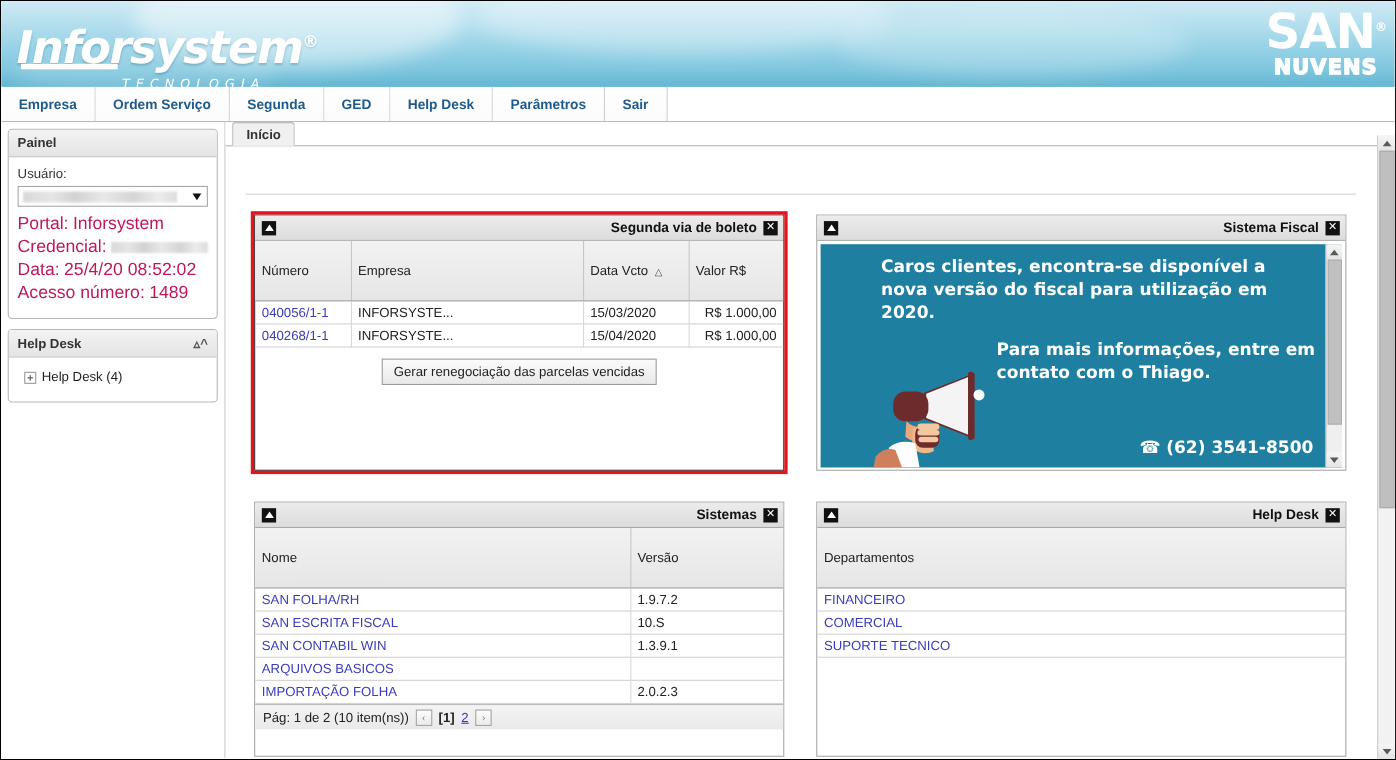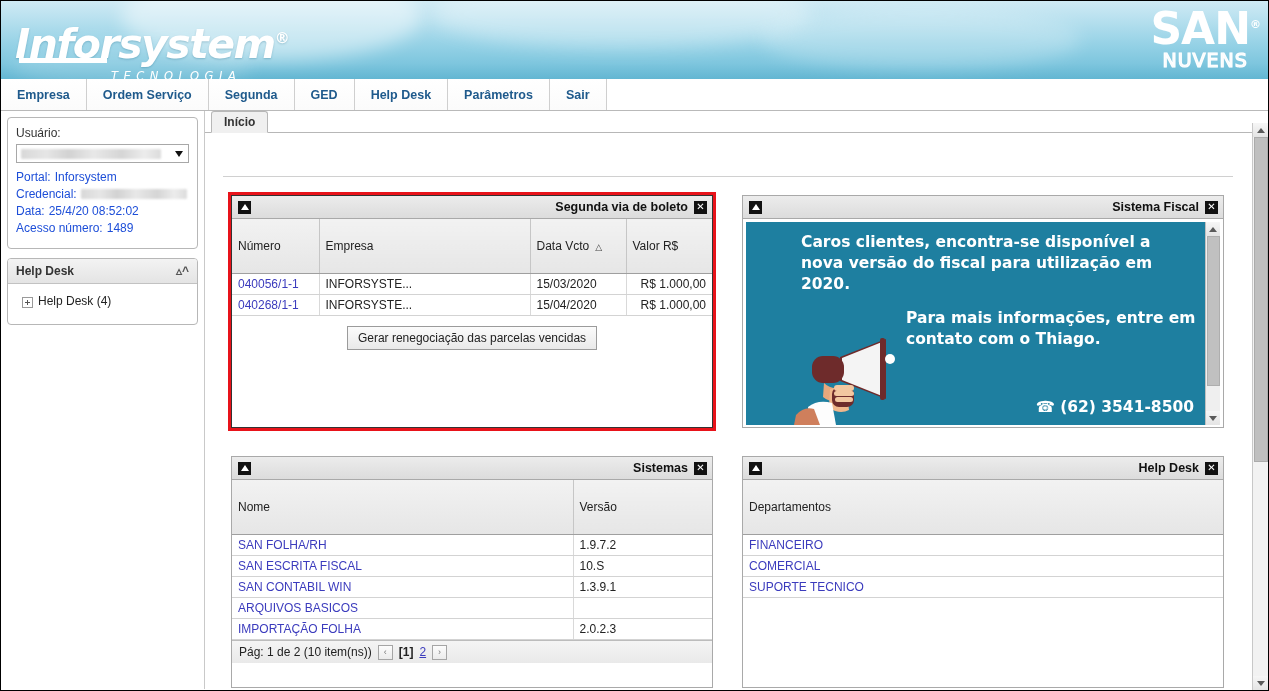--- a/index.html
+++ b/index.html
@@ -38,21 +38,21 @@
   .logo-bar {
     position:absolute; left:4px; top:49px; width:88px; height:5px; background:#fff;
   }
   .san-logo { position:absolute; right:8px; top:4px; text-align:center; z-index:4; }
   .san-logo .san {
     font-family:"DejaVu Sans", sans-serif; font-weight:bold; font-size:44px;
     color:#ffffff; letter-spacing:-1px; line-height:40px;
   }
   .san-logo .san sup { font-size:11px; vertical-align:super; }
   .san-logo .nuvens {
-    font-family:"DejaVu Sans", sans-serif; font-weight:normal; font-size:19px;
+    font-family:"DejaVu Sans", sans-serif; font-weight:bold; font-size:19px;
     letter-spacing:1px; color:rgba(255,255,255,0.22); line-height:22px;
     -webkit-text-stroke:1.2px #ffffff;
     text-shadow:0 0 1px #fff;
   }
 
   
   .nav {
     display:flex; height:32px; background:#ffffff;
     border-bottom:1px solid #b9b9b9;
   }
@@ -90,21 +90,21 @@
   }
   .redacted {
     display:inline-block; height:10px; border-radius:1px;
     background:linear-gradient(90deg,#d8d8d8 0%,#e6e6e6 18%,#d2d2d2 34%,#e8e8e8 52%,#d5d5d5 72%,#ececec 88%,#dcdcdc 100%);
     filter:blur(1.2px);
   }
   .caret-down {
     width:0;height:0;border-left:4px solid transparent;border-right:4px solid transparent;
     border-top:6px solid #111; margin-right:3px;
   }
-  .info-line { font-size:12px; color:#1d4ed8; margin:3px 0; display:flex; align-items:center; gap:4px;}
+  .info-line { font-size:16px; color:#be185d; margin:3px 0; display:flex; align-items:center; gap:4px;}
   .collapse-chev { font-size:12px; color:#555; font-weight:bold; }
   .hd-tree { padding:10px 8px 16px 14px; display:flex; align-items:flex-end; gap:5px; }
   .tree-plus {
     width:11px;height:11px;border:1px solid #9a9a9a;background:#fff;
     position:relative; display:inline-block; flex:none;
   }
   .tree-plus:before, .tree-plus:after {
     content:""; position:absolute; background:#555;
   }
   .tree-plus:before { left:2px; top:4px; width:5px; height:1px; }
@@ -253,20 +253,23 @@
     <div class="nav-item">Help Desk</div>
     <div class="nav-item">Parâmetros</div>
     <div class="nav-item">Sair</div>
   </div>
 
   <div class="body-area">
 
     <div class="sidebar">
 
       <div class="panel-box">
+        <div class="panel-box-head">
+          <span>Painel</span>
+        </div>
         <div class="panel-box-body">
           <div class="field-label">Usuário:</div>
           <div class="select-box">
             <span class="redacted" style="width:140px;"></span>
             <span class="caret-down"></span>
           </div>
           <div class="info-line">
             <span>Portal:</span>
             <span>Inforsystem</span>
           </div>

